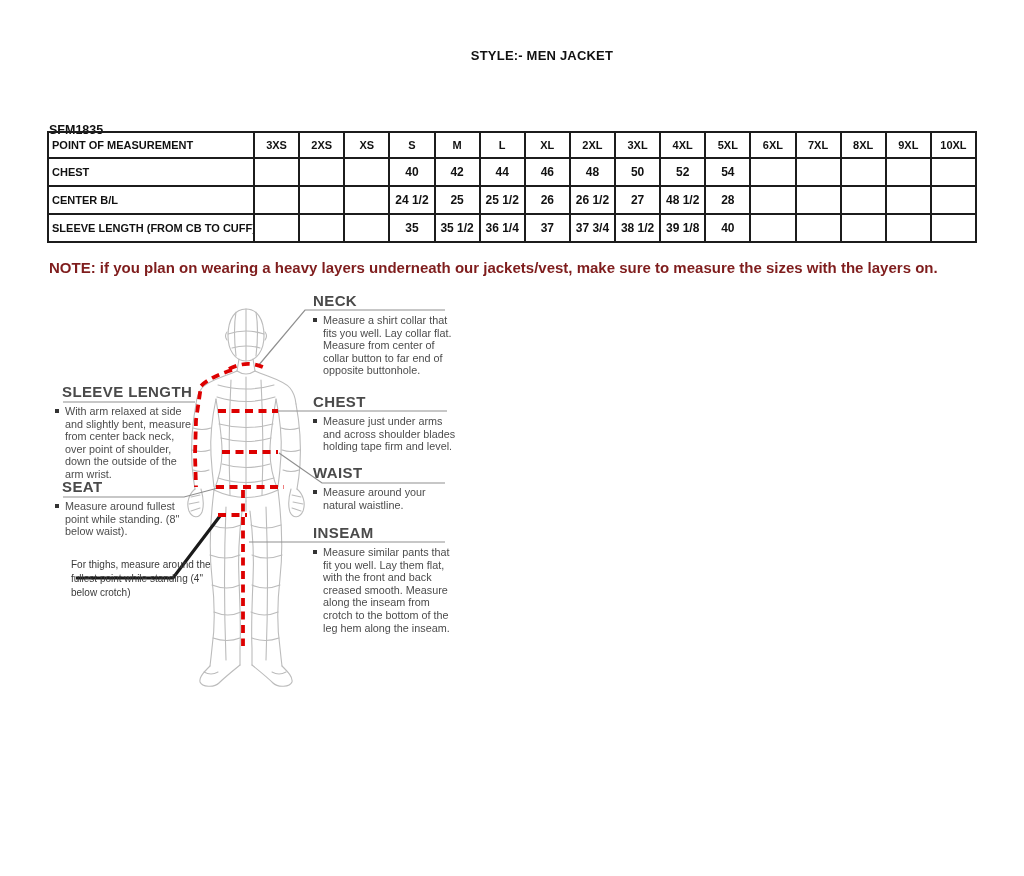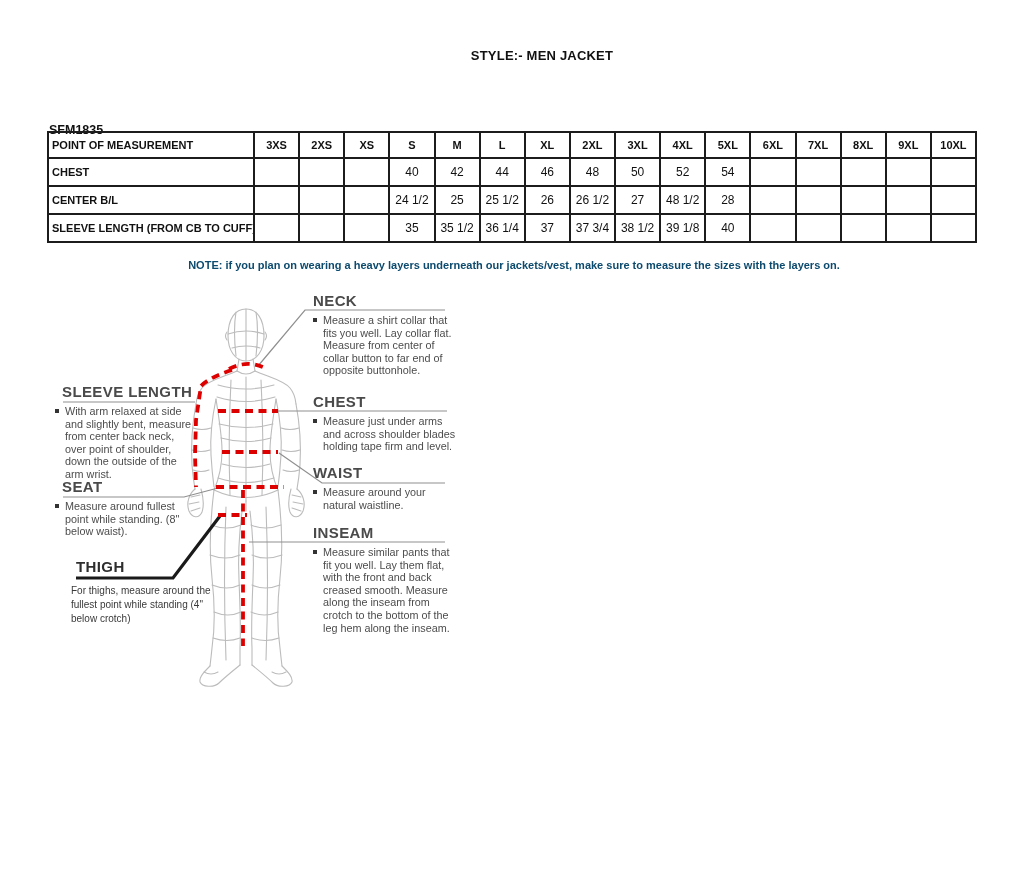--- a/index.html
+++ b/index.html
@@ -17,26 +17,26 @@
   }
   .size-table{
     position:absolute;top:131px;left:47px;width:930px;
     border-collapse:collapse;table-layout:fixed;padding-left:26px;
   }
   .size-table th,.size-table td{
     border:2px solid #1c1c1c;height:24px;padding:0 3px;
     font-size:11px;text-align:center;vertical-align:middle;color:#111;
     overflow:hidden;white-space:nowrap;
   }
-  .size-table td{height:26px;font-size:12px;font-weight:normal;}
+  .size-table td{height:26px;font-size:12px;font-weight:bold;}
   .size-table th{font-weight:bold;}
   .size-table .label-col{width:198px;text-align:left;font-weight:bold;font-size:11px;}
   .note-line{
     position:absolute;top:259px;left:49px;width:930px;
-    font-size:11px;font-weight:bold;color:#0c4a6e;text-align:center;
+    font-size:15px;font-weight:bold;color:#7f1d1d;
   }
   .fig-svg{position:absolute;top:0;left:0;z-index:1;pointer-events:none;}
   .g-block{position:absolute;z-index:2;}
   .g-head{
     height:22px;font-size:15px;font-weight:bold;letter-spacing:.4px;color:#4a4a4a;
   }
   .g-body{display:flex;align-items:flex-start;}
   .g-body .sq{flex:none;width:4px;height:4px;background:#333;margin:4px 6px 0 0;}
   .g-body p{
     margin:0;font-size:10.8px;line-height:12.6px;color:#4c4c4c;
@@ -251,19 +251,18 @@
       </div>
   </div>
   <div class="g-block" style="left:55px;top:478px;width:130px;">
     <div class="g-head" style="padding-left:7px;">SEAT</div>
     <div class="g-body">
         <span class="sq"></span>
       <p>Measure around fullest point while standing. (8" below waist).</p>
       </div>
   </div>
   <div class="g-block" style="left:71px;top:558px;width:155px;">
-    <div class="g-head" style="padding-left:5px;height:26px;color:#2e2e2e;">THIGH</div>
     <div class="g-body no-bullet">
       <p style="color:#3a3a3a;font-size:10px;line-height:14px;">For thighs, measure around the fullest point while standing (4" below crotch)</p>
       </div>
   </div>
 
 </div>
 
 </body></html>

